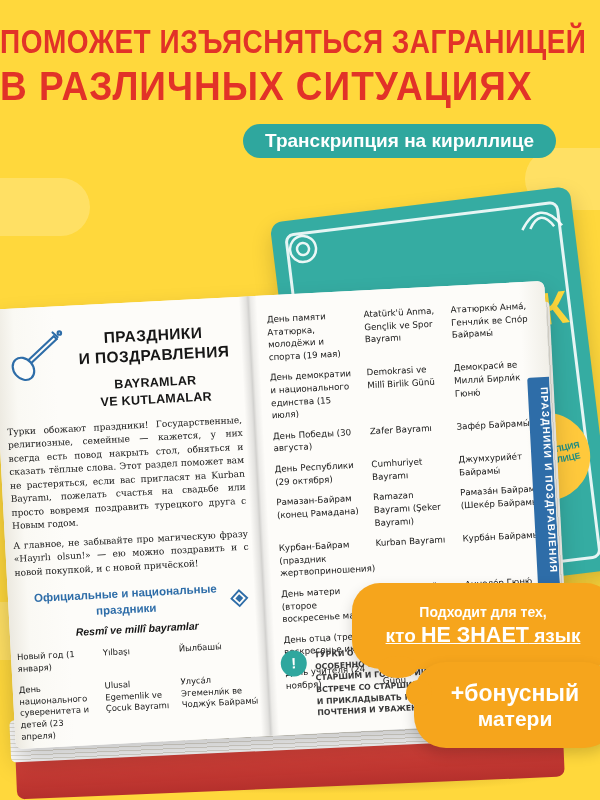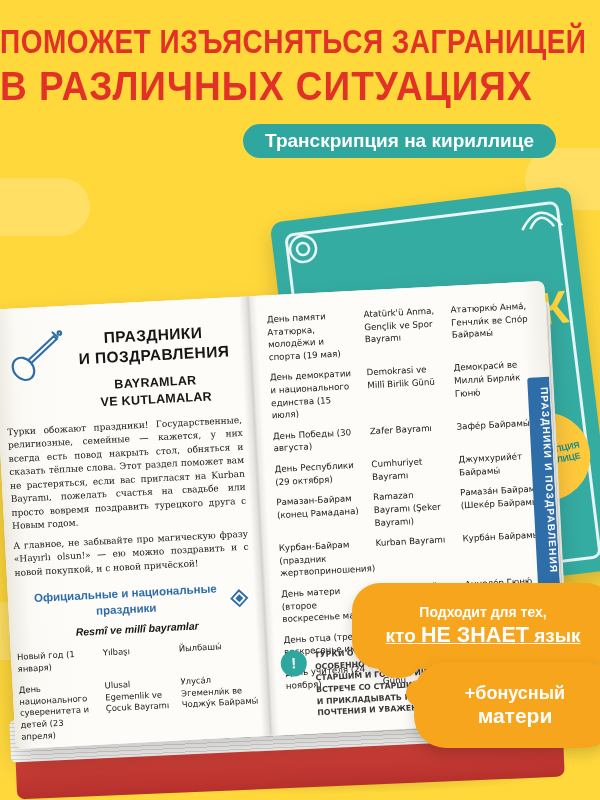--- a/index.html
+++ b/index.html
@@ -88,21 +88,21 @@
     border-radius:28px; display:flex; flex-direction:column; align-items:center; justify-content:center; gap:3px;
     z-index:7; box-shadow:0 6px 14px rgba(0,0,0,.16); }
   .promo-main::after { content:""; position:absolute; left:26px; bottom:-9px; width:40px; height:22px; background:#F6A51C; border-radius:50%; }
   .promo-line1 { font-size:14px; font-weight:700; }
   .promo-line2 { font-size:19px; font-weight:700;text-decoration:underline; }
   .promo-line2 .bold { font-size:21.5px; font-weight:800; }
   .promo-bonus { position:absolute; right:-16px; top:662px; width:202px; height:86px; background:#F6A51C; color:#fff;
     border-radius:32px; display:flex; flex-direction:column; align-items:center; justify-content:center; z-index:7;
     box-shadow:0 6px 14px rgba(0,0,0,.16); }
   .promo-bonus::before { content:""; position:absolute; left:-8px; top:18px; width:26px; height:26px; background:#F6A51C; border-radius:50%; }
-  .bonus1 { font-size:18px; font-weight:800; }
+  .bonus1 { font-size:23px; font-weight:800; }
   .bonus2 { font-size:21px; font-weight:700; }
 </style>
 </head>
 <body>
 
 <div class="canvas">
 
   <div class="cloud c1"></div>
   <div class="cloud c2"></div>
   <div class="cloud c3"></div>

